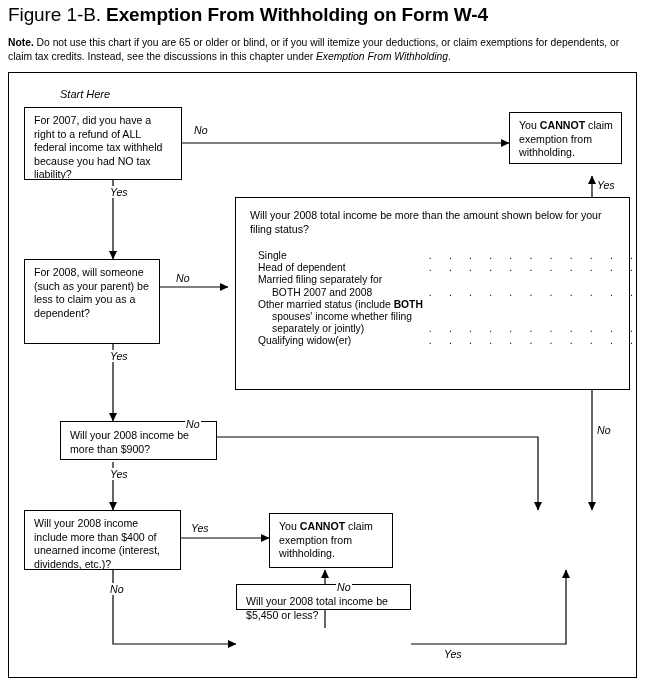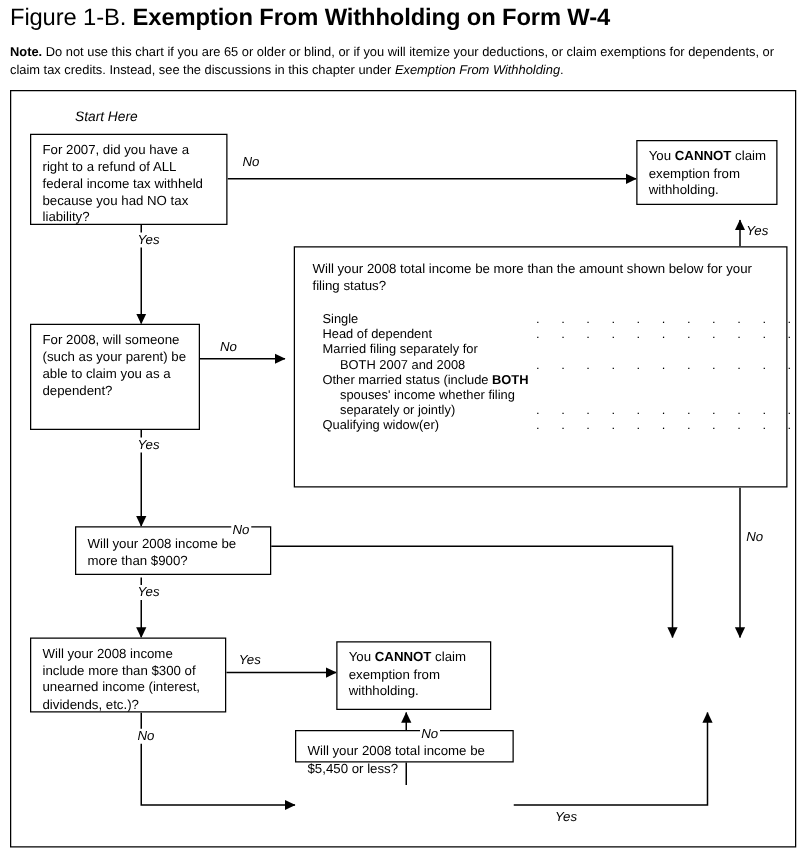--- a/index.html
+++ b/index.html
@@ -181,25 +181,25 @@
   <div class="edge-label" style="left:109px; top:468px;">Yes</div>
   <div class="edge-label" style="left:190px; top:522px;">Yes</div>
   <div class="edge-label" style="left:109px; top:583px;">No</div>
   <div class="edge-label" style="left:336px; top:581px;">No</div>
   <div class="edge-label" style="left:443px; top:648px;">Yes</div>
 
   <div class="start-here" style="left:60px; top:88px;">Start Here</div>
 
   <div class="box" style="left:24px; top:107px; width:158px; height:73px;">For 2007, did you have a right to a refund of ALL federal income tax withheld because you had NO tax liability?</div>
 
-  <div class="box" style="left:24px; top:259px; width:136px; height:85px;">For 2008, will someone (such as your parent) be able to claim you as a dependent?</div>
+  <div class="box" style="left:24px; top:259px; width:136px; height:85px;">For 2008, will someone (such as your parent) be less to claim you as a dependent?</div>
 
   <div class="box" style="left:24px; top:421px; width:157px; height:39px; padding-top:7px;margin-left:36px;">Will your 2008 income be more than $900?</div>
 
-  <div class="box" style="left:24px; top:510px; width:157px; height:60px;">Will your 2008 income include more than $300 of unearned income (interest, dividends, etc.)?</div>
+  <div class="box" style="left:24px; top:510px; width:157px; height:60px;">Will your 2008 income include more than $400 of unearned income (interest, dividends, etc.)?</div>
 
   <div class="box" style="left:236px; top:584px; width:175px; height:26px; padding-top:10px;">Will your 2008 total income be $5,450 or less?</div>
 
   <div class="box" style="left:509px; top:112px; width:113px; height:52px;">
     <span>You </span><b>CANNOT</b><span> claim exemption from withholding.</span>
   </div>
 
   <div class="box" style="left:269px; top:513px; width:124px; height:55px;">
     <span>You </span><b>CANNOT</b><span> claim exemption from withholding.</span>
   </div>

